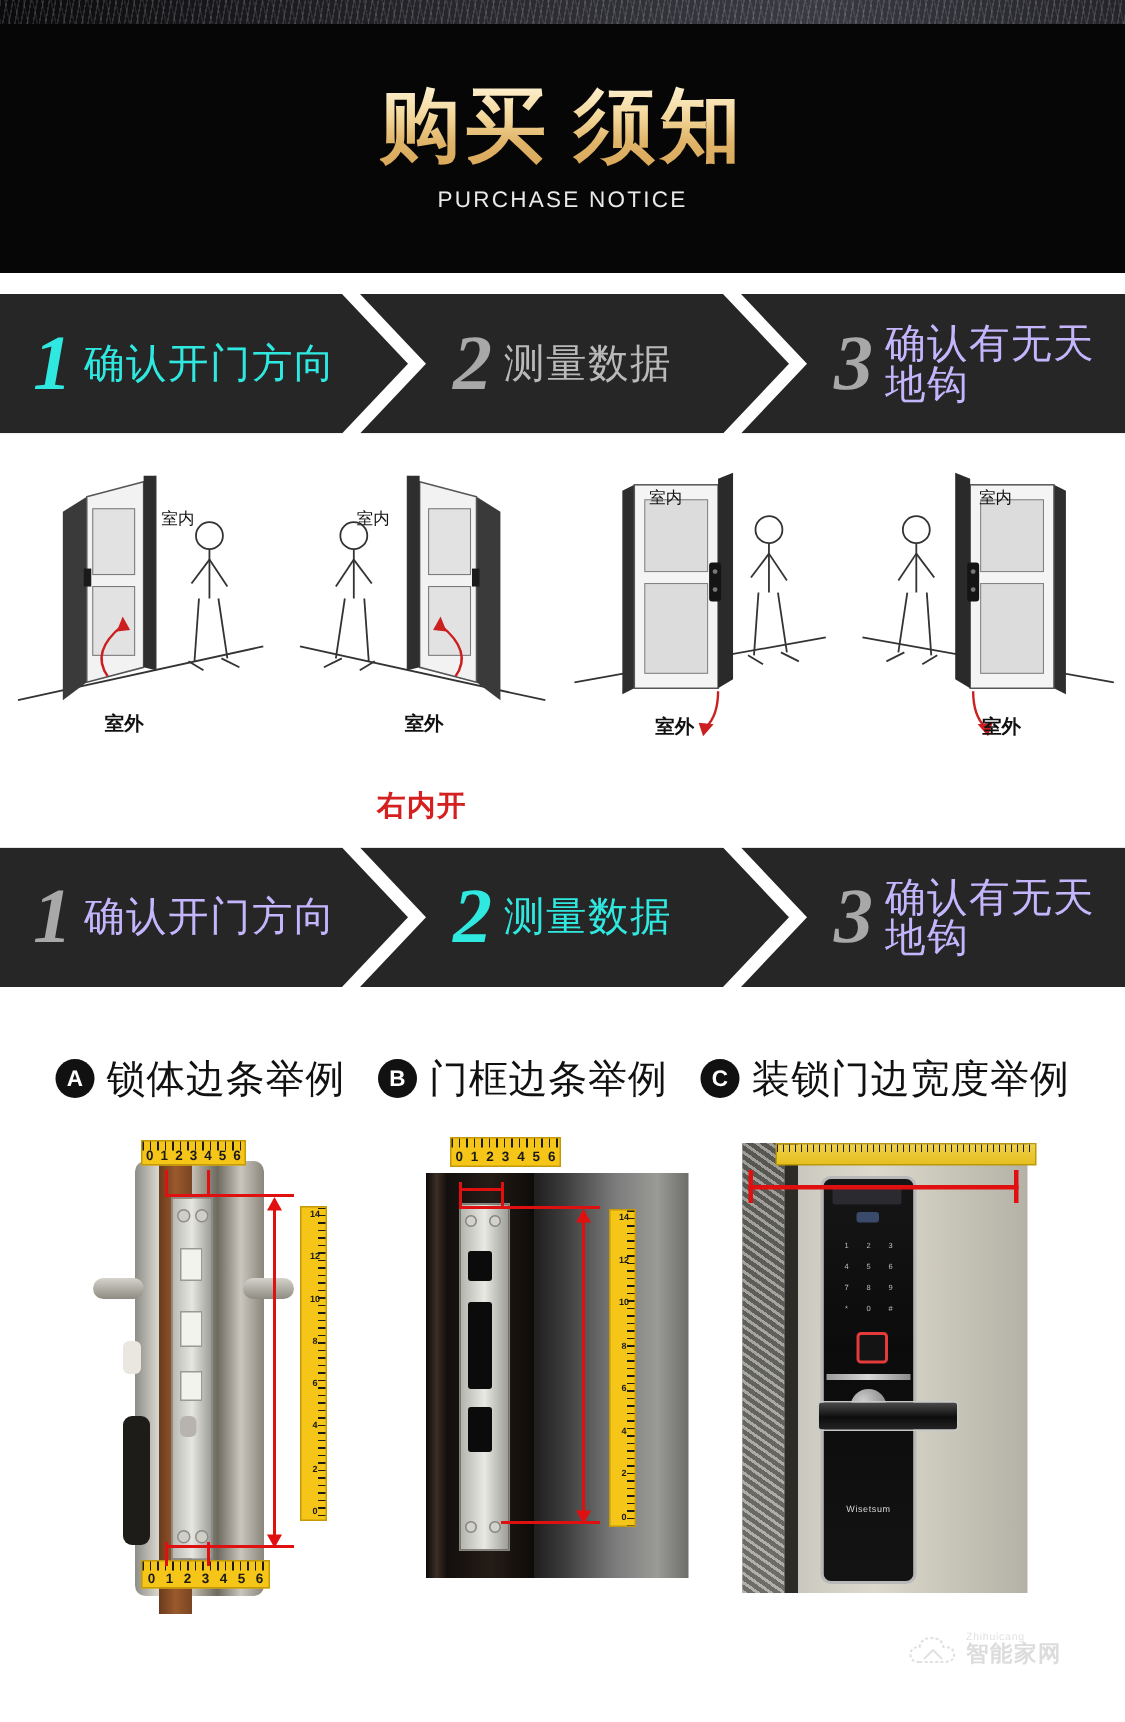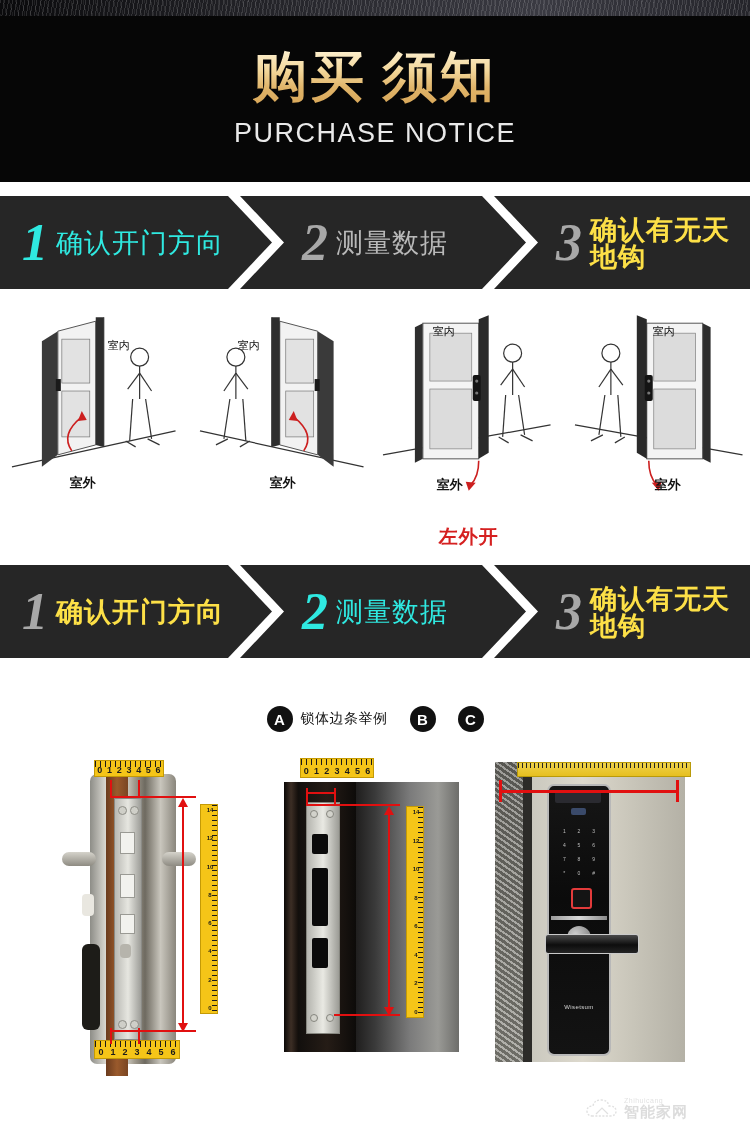--- a/index.html
+++ b/index.html
@@ -29,21 +29,21 @@
   }
   .title-cn{
     font-size:54px;line-height:1;letter-spacing:3px;font-weight:700;
     background:linear-gradient(180deg,#fdf0d0 0%,#f3d79a 38%,#e0b469 70%,#d9a85a 100%);
     -webkit-background-clip:text;background-clip:text;color:transparent;
     -webkit-text-fill-color:transparent;
     font-family:"DejaVu Sans","Liberation Sans",sans-serif;
   }
   .title-cn .sp{display:inline-block;width:16px;}
   .title-en{
-    margin-top:14px;color:#e9e9e9;font-size:27px;letter-spacing:1.5px;
+    margin-top:14px;color:#e9e9e9;font-size:15px;letter-spacing:1.5px;
     font-weight:300;font-family:"Liberation Sans",sans-serif;
   }
 
   
   .stepbar{
     position:absolute;left:0;width:750px;height:93px;background:#ffffff;
   }
   .stepbar .seg{
     position:absolute;top:0;height:93px;background:#262626;
     display:flex;align-items:center;
@@ -56,21 +56,21 @@
   .seg-pad3{padding-left:62px;}
   .step-num{
     font-size:52px;font-weight:700;font-style:italic;line-height:1;
     font-family:"Liberation Serif",serif;margin-right:8px;
   }
   .step-label{font-size:27px;line-height:1;letter-spacing:1px;
     font-family:"DejaVu Sans","Liberation Sans",sans-serif;}
   .on .step-num{color:#2fe9e1;}
   .on .step-label{color:#2fe9e1;}
   .off .step-num{color:#a8a8a8;}
-  .off .step-label{color:#fde047;font-weight:bold;}
+  .off .step-label{color:#c4b5fd;}
   .off2 .step-num{color:#a8a8a8;}
   .off2 .step-label{color:#b9b9b9;}
 
   
   .doors{
     position:absolute;left:0;top:289px;width:750px;height:271px;background:#fff;
     display:flex;
   }
   .door-cell{width:187.5px;position:relative;}
   .door-art{position:absolute;left:0;top:6px;width:187.5px;height:210px;}
@@ -85,21 +85,21 @@
     position:absolute;left:0;top:690px;width:750px;height:58px;
     display:flex;align-items:center;justify-content:center;gap:22px;
   }
   .abc-item{display:flex;align-items:center;gap:8px;}
   .abc-badge{
     width:26px;height:26px;border-radius:50%;background:#111;
     color:#fff;font-size:15px;font-weight:700;
     display:flex;align-items:center;justify-content:center;
     font-family:"Liberation Sans",sans-serif;
   }
-  .abc-text{font-size:14px;color:#111;letter-spacing:.5px;
+  .abc-text{font-size:26px;color:#111;letter-spacing:.5px;
     font-family:"DejaVu Sans","Liberation Sans",sans-serif;}
 
   
   .photos{position:absolute;left:0;top:748px;width:750px;height:360px;}
   .photo{position:absolute;top:0;}
   .pA{left:62px;width:205px;height:340px;}
   .pB{left:278px;width:185px;height:330px;}
   .pC{left:477px;width:215px;height:330px;}
 
   .tape-h{
@@ -190,22 +190,22 @@
     background:linear-gradient(180deg,#4a4a4a,#0d0d0d 55%,#242424);
     border:1px solid #c9c9c9;border-radius:3px;}
   .pC-brand{position:absolute;left:0;top:218px;width:60px;text-align:center;
     color:#d8d8d8;font-size:6px;letter-spacing:.4px;font-family:"Liberation Sans",sans-serif;}
   .pC-tape{position:absolute;left:40px;top:14px;width:172px;height:13px;
     background:linear-gradient(180deg,#efd24a,#e6bf20);border:1px solid #b99a0a;}
   .pC-tape .ticks{position:absolute;left:0;top:0;width:100%;height:5px;
     background:repeating-linear-gradient(90deg,#222 0 1px,transparent 1px 4px);}
 
   
-  .watermark{position:absolute;left:585px;top:1088px;width:140px;height:42px;
-    display:flex;align-items:center;gap:5px;opacity:.30;}
+  .watermark{position:absolute;left:605px;top:1088px;width:140px;height:42px;
+    display:flex;gap:5px;opacity:.30;}
   .wm-cloud{width:34px;height:26px;position:relative;}
   .wm-text{display:flex;flex-direction:column;line-height:1.05;}
   .wm-t1{font-size:7px;color:#9a9a9a;letter-spacing:.5px;font-family:"Liberation Sans",sans-serif;}
   .wm-t2{font-size:15px;color:#8e8e8e;font-weight:700;letter-spacing:1px;
     font-family:"DejaVu Sans","Liberation Sans",sans-serif;}
 </style>
 </head>
 <body>
 
 <div class="page">
@@ -288,20 +288,21 @@
           <path d="M48,71 L48,104"></path>
           <path d="M48,78 L60,94"></path>
           <path d="M48,78 L36,96"></path>
           <path d="M55,104 L58,146"></path>
           <path d="M42,104 L36,144"></path>
           <path d="M62,146 L52,152"></path>
           <path d="M40,144 L28,150"></path>
         </g>
         <text x="82" y="192" font-size="13" font-weight="700" fill="#111" font-family="DejaVu Sans, sans-serif">室外</text>
       </svg>
+      <div class="door-caption">右内开</div>
     </div>
 
     <div class="door-cell">
       <svg class="door-art" viewBox="0 0 188 210">
         <line x1="8" y1="160" x2="176" y2="130" stroke="#333" stroke-width="1.2"></line>
         <polygon points="40,32 48,28 48,164 40,168" fill="#2e2e2e"></polygon>
         <rect x="48" y="28" width="56" height="136" fill="#f4f4f4" stroke="#555" stroke-width="1"></rect>
         <rect x="55" y="38" width="42" height="48" fill="#dcdcdc" stroke="#808080" stroke-width=".7"></rect>
         <rect x="55" y="94" width="42" height="60" fill="#dcdcdc" stroke="#808080" stroke-width=".7"></rect>
         <polygon points="104,24 114,20 114,158 104,164" fill="#2a2a2a"></polygon>
@@ -316,21 +317,20 @@
           <path d="M138,67 L138,100"></path>
           <path d="M138,74 L126,90"></path>
           <path d="M138,74 L150,92"></path>
           <path d="M131,100 L128,142"></path>
           <path d="M144,100 L150,140"></path>
           <path d="M124,142 L134,148"></path>
           <path d="M146,140 L158,146"></path>
         </g>
         <text x="62" y="194" font-size="13" font-weight="700" fill="#111" font-family="DejaVu Sans, sans-serif">室外</text>
       </svg>
-      <div class="door-caption">左外开</div>
     </div>
 
     <div class="door-cell">
       <svg class="door-art" viewBox="0 0 188 210">
         <line x1="12" y1="130" x2="180" y2="160" stroke="#333" stroke-width="1.2"></line>
         <polygon points="148,32 140,28 140,164 148,168" fill="#2e2e2e"></polygon>
         <rect x="84" y="28" width="56" height="136" fill="#f4f4f4" stroke="#555" stroke-width="1"></rect>
         <rect x="91" y="38" width="42" height="48" fill="#dcdcdc" stroke="#808080" stroke-width=".7"></rect>
         <rect x="91" y="94" width="42" height="60" fill="#dcdcdc" stroke="#808080" stroke-width=".7"></rect>
         <polygon points="84,24 74,20 74,158 84,164" fill="#2a2a2a"></polygon>
@@ -376,23 +376,25 @@
     </div>
   </div>
 
   <div class="abc-row">
     <div class="abc-item">
       <div class="abc-badge">A</div>
       <div class="abc-text">锁体边条举例</div>
     </div>
     <div class="abc-item">
       <div class="abc-badge">B</div>
+      <div class="abc-text">门框边条举例</div>
     </div>
     <div class="abc-item">
       <div class="abc-badge">C</div>
+      <div class="abc-text">装锁门边宽度举例</div>
     </div>
   </div>
 
   <div class="photos">
 
     <div class="photo pA">
       <div class="lockA-shell"></div>
       <div class="lockA-wood"></div>
       <div class="lockA-plate"></div>
       <div class="lockA-slot" style="top:84px;height:20px;"></div>

